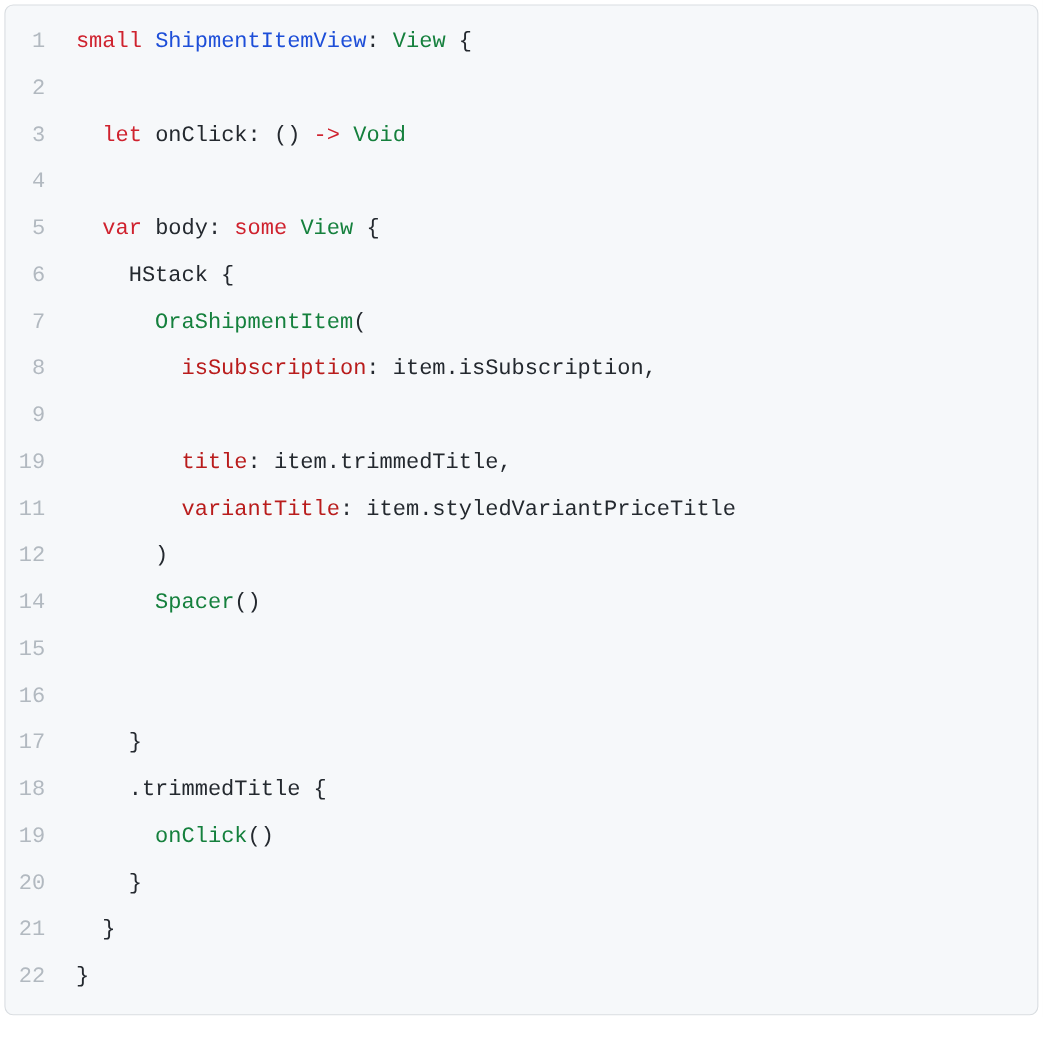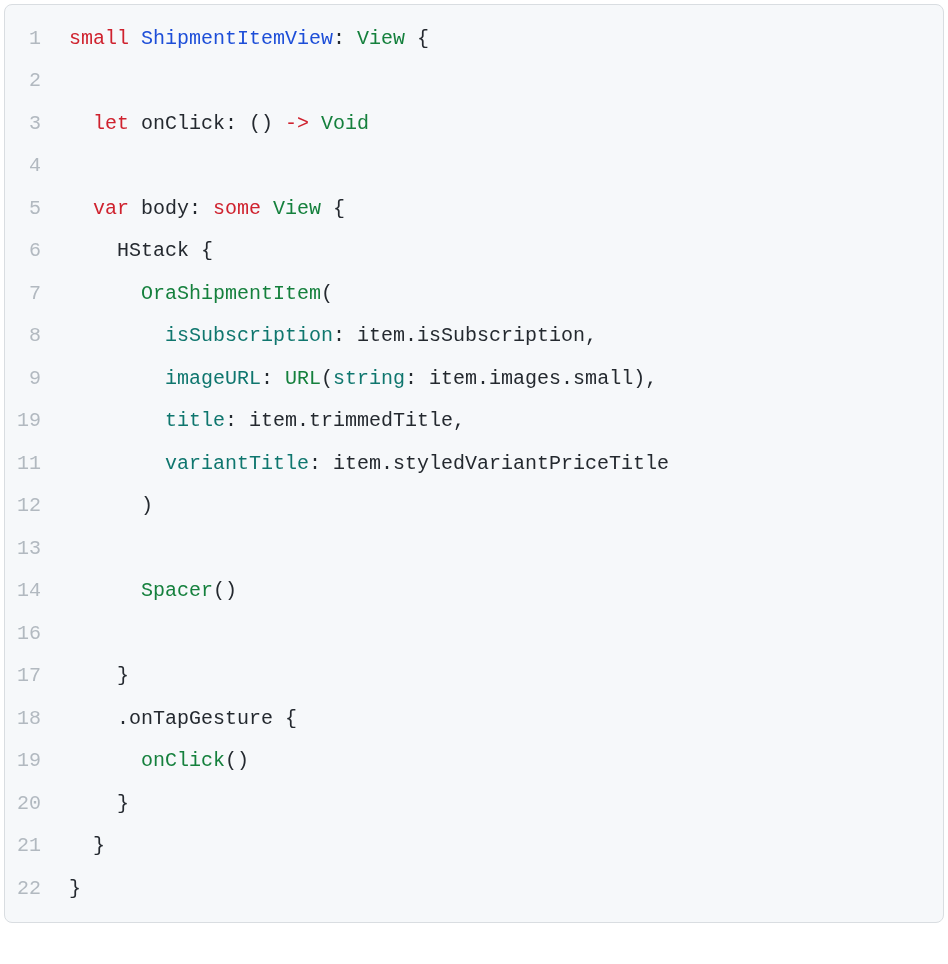--- a/index.html
+++ b/index.html
@@ -33,21 +33,21 @@
     user-select: none;
     padding-right: 10px;
   }
   .code {
     padding-left: 18px;
     color: #24292f;
   }
   .tk-keyword  { color: #cf222e; }
   .tk-type     { color: #1d4ed8; }
   .tk-call     { color: #15803d; }
-  .tk-param    { color: #0f766e; }
+  .tk-param    { color: #b91c1c; }
   .tk-default  { color: #24292f; }
 </style>
 </head>
 <body>
 
 <div class="code-container">
 
   <div class="code-line">
     <span class="gutter">1</span>
     <span class="code"><span class="tk-keyword">small</span><span class="tk-default"> </span><span class="tk-type">ShipmentItemView</span><span class="tk-default">: </span><span class="tk-call">View</span><span class="tk-default"> {</span></span>
@@ -82,61 +82,60 @@
     <span class="code"><span class="tk-default">      </span><span class="tk-call">OraShipmentItem</span><span class="tk-default">(</span></span>
   </div>
 
   <div class="code-line">
     <span class="gutter">8</span>
     <span class="code"><span class="tk-default">        </span><span class="tk-param">isSubscription</span><span class="tk-default">: item.isSubscription,</span></span>
   </div>
 
   <div class="code-line">
     <span class="gutter">9</span>
-    <span class="code"><span class="tk-default">        </span><span class="tk-param">imageURL</span><span class="tk-default">: </span><span class="tk-call">URL</span><span class="tk-default">(</span><span class="tk-param">string</span><span class="tk-default">: item.images.small),</span></span>
   </div>
 
   <div class="code-line">
     <span class="gutter">19</span>
     <span class="code"><span class="tk-default">        </span><span class="tk-param">title</span><span class="tk-default">: item.trimmedTitle,</span></span>
   </div>
 
   <div class="code-line">
     <span class="gutter">11</span>
     <span class="code"><span class="tk-default">        </span><span class="tk-param">variantTitle</span><span class="tk-default">: item.styledVariantPriceTitle</span></span>
   </div>
 
   <div class="code-line">
     <span class="gutter">12</span>
     <span class="code"><span class="tk-default">      )</span></span>
   </div>
 
-  <div class="code-line">
-    <span class="gutter">13</span>
-    <span class="code"><span class="tk-default"></span></span>
-  </div>
 
   <div class="code-line">
     <span class="gutter">14</span>
     <span class="code"><span class="tk-default">      </span><span class="tk-call">Spacer</span><span class="tk-default">()</span></span>
   </div>
 
+  <div class="code-line">
+    <span class="gutter">15</span>
+    <span class="code"><span class="tk-default"></span></span>
+  </div>
 
   <div class="code-line">
     <span class="gutter">16</span>
   </div>
 
   <div class="code-line">
     <span class="gutter">17</span>
     <span class="code"><span class="tk-default">    }</span></span>
   </div>
 
   <div class="code-line">
     <span class="gutter">18</span>
-    <span class="code"><span class="tk-default">    .onTapGesture {</span></span>
+    <span class="code"><span class="tk-default">    .trimmedTitle {</span></span>
   </div>
 
   <div class="code-line">
     <span class="gutter">19</span>
     <span class="code"><span class="tk-default">      </span><span class="tk-call">onClick</span><span class="tk-default">()</span></span>
   </div>
 
   <div class="code-line">
     <span class="gutter">20</span>
     <span class="code"><span class="tk-default">    }</span></span>

